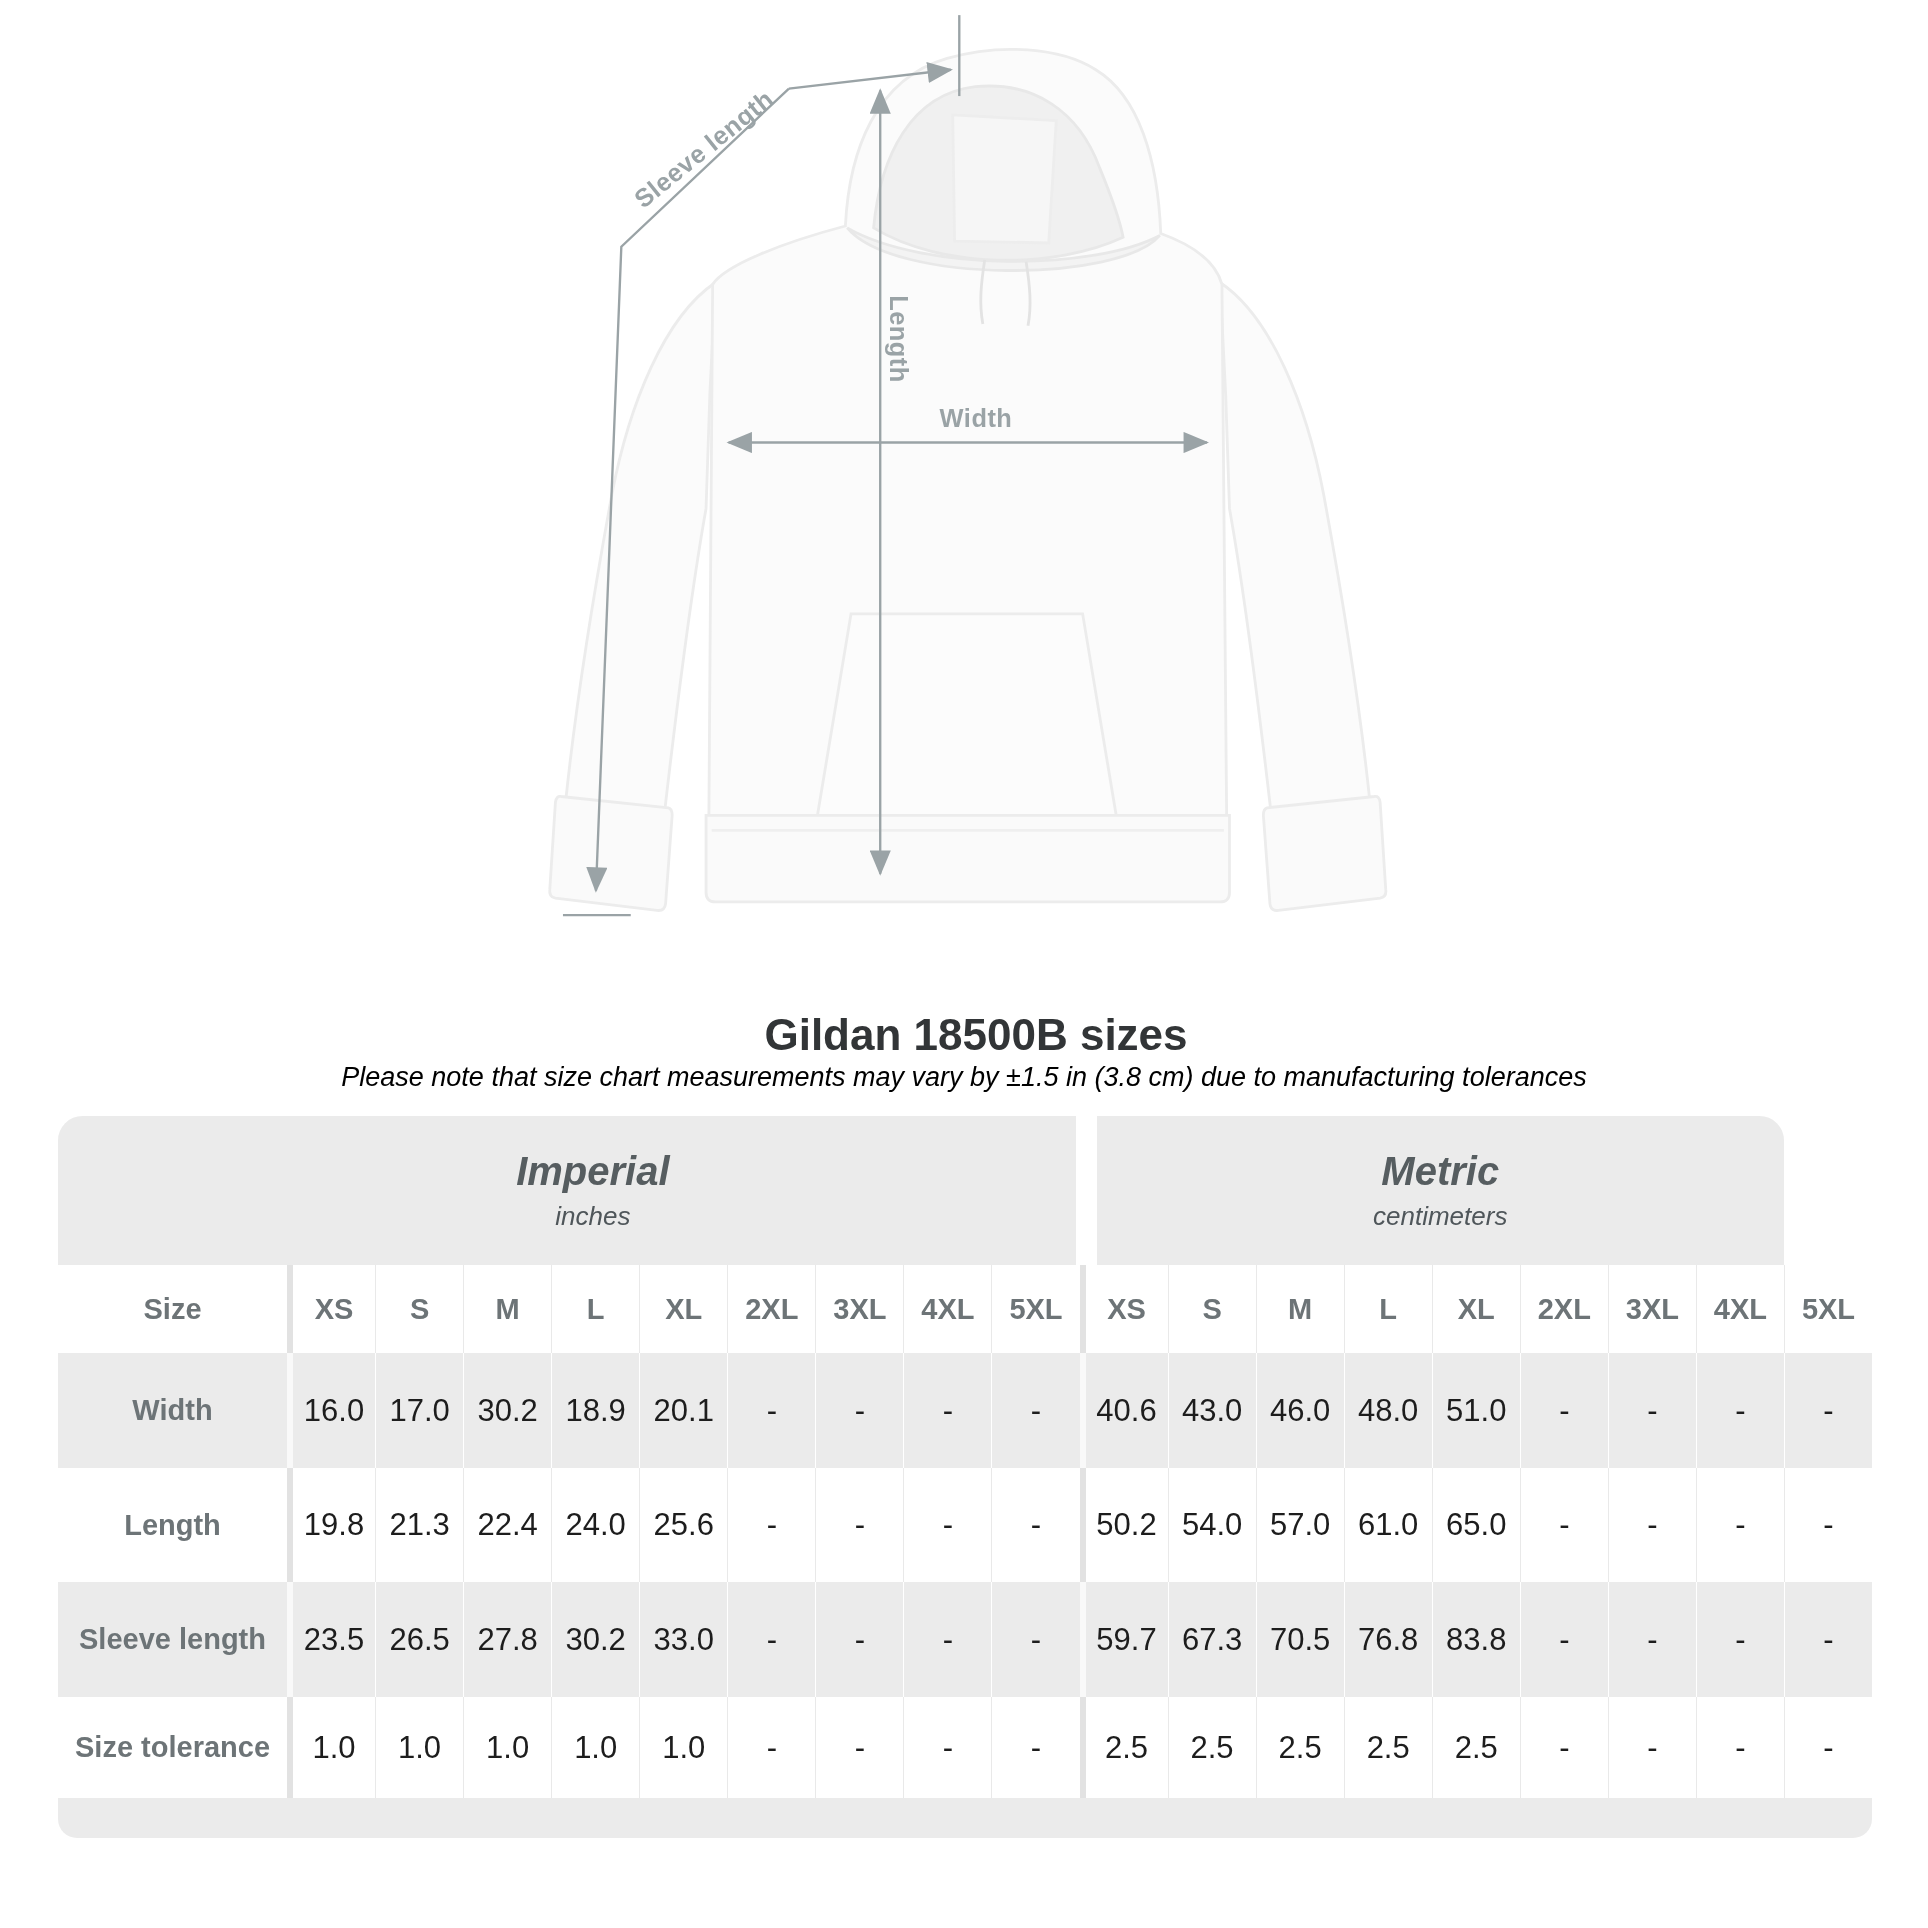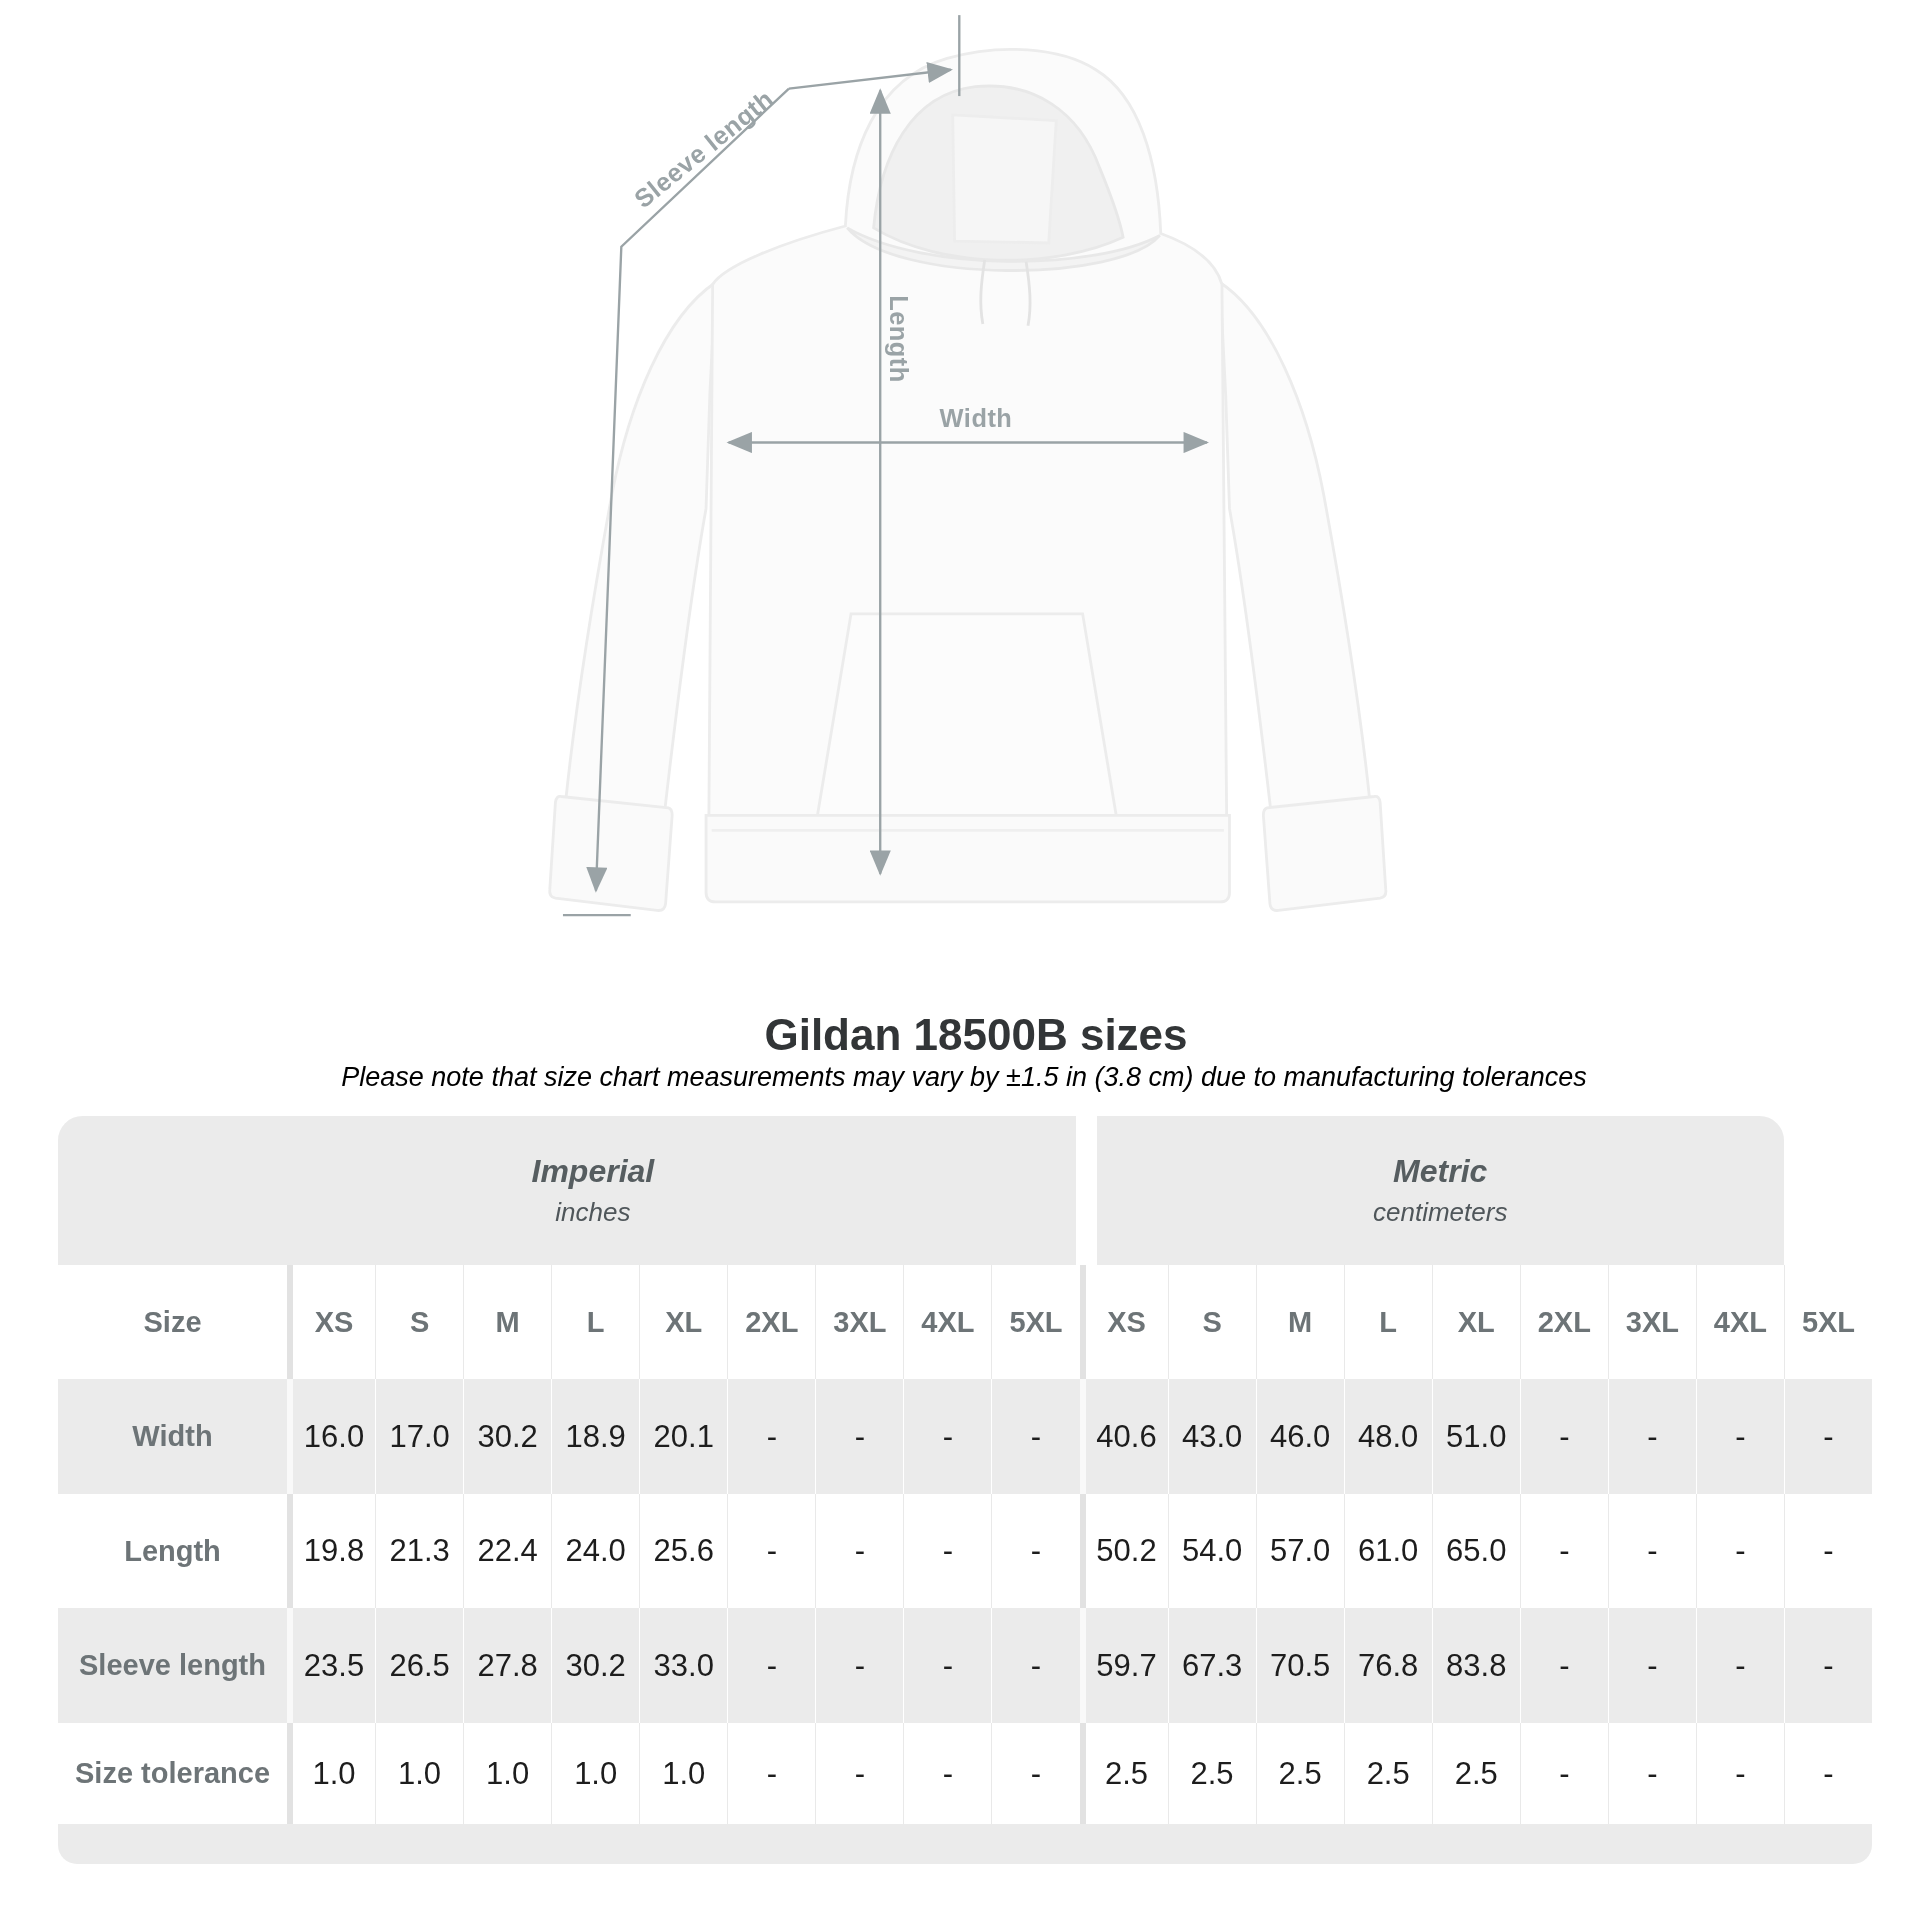--- a/index.html
+++ b/index.html
@@ -27,32 +27,32 @@
   }
   
   .size-table { position:absolute; left:58px; top:1116px; width:1814px; }
   .band { display:grid; grid-template-columns:229px repeat(18,1fr); height:149px; }
   .band-block {
     background:#ebebeb; display:flex; flex-direction:column;
     align-items:center; justify-content:center; gap:7.5px; color:#565d60;
   }
   .band-block.imperial { grid-column:1 / 11; border-radius:24.5px 0 0 0; margin-right:3.8px; padding-left:52px; }
   .band-block.metric   { grid-column:11 / 19; border-radius:0 24.5px 0 0; margin-left:17px; }
-  .band-name { font-size:32px; font-weight:bold; font-style:italic; }
+  .band-name { font-size:40px; font-weight:bold; font-style:italic; }
   .band-unit { font-size:26px; font-style:italic; color:#4f565a; }
   .row { display:grid; grid-template-columns:229px repeat(18,1fr); }
   .row-white { background:#ffffff; --sep:#e9e9e9; --wsep:#e2e2e2; }
   .row-gray  { background:#ebebeb; --sep:#ffffff; --wsep:#f9f9f9; }
   .cell {
     display:flex; align-items:center; justify-content:center;
     border-left:1.9px solid var(--sep); min-width:0;
   }
   .cell:first-child { border-left:none; }
   .cell.wide { border-left-width:6.6px; border-left-color:var(--wsep); }
-  .header-row { height:114px; }
+  .header-row { height:88px; }
   .label-cell, .size-cell { font-size:29px; font-weight:bold; color:#6d7477; }
   .value-cell { font-size:31px; color:#1d1d1d; }
   #rows-container .row:nth-child(1) { height:115px; }
   #rows-container .row:nth-child(2) { height:114px; }
   #rows-container .row:nth-child(3) { height:115px; }
   #rows-container .row:nth-child(4) { height:101px; }
   .footer-band { height:40px; background:#ebebeb; border-radius:0 0 19px 19px; }
 </style>
 </head>
 <body>

